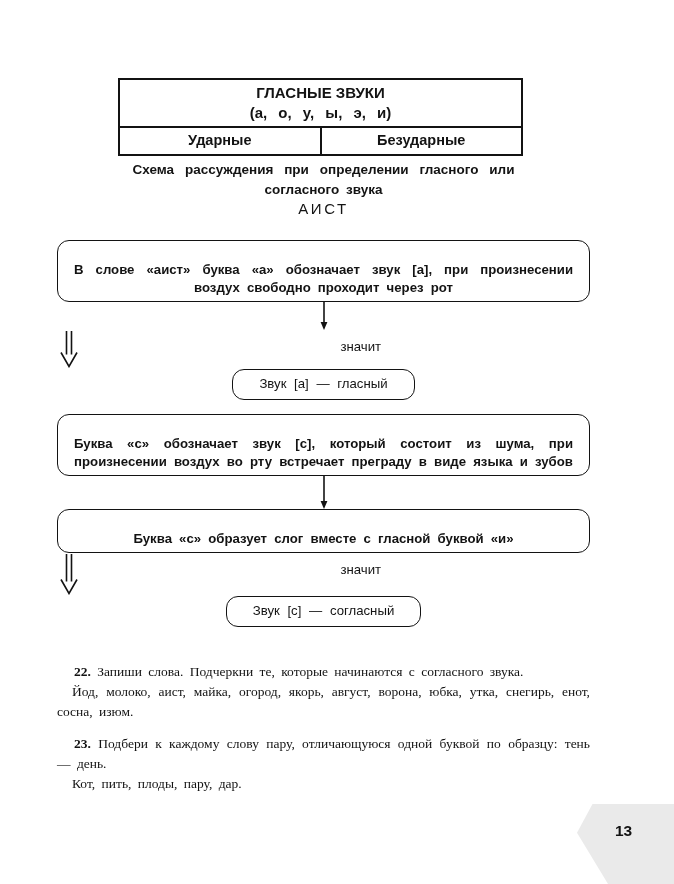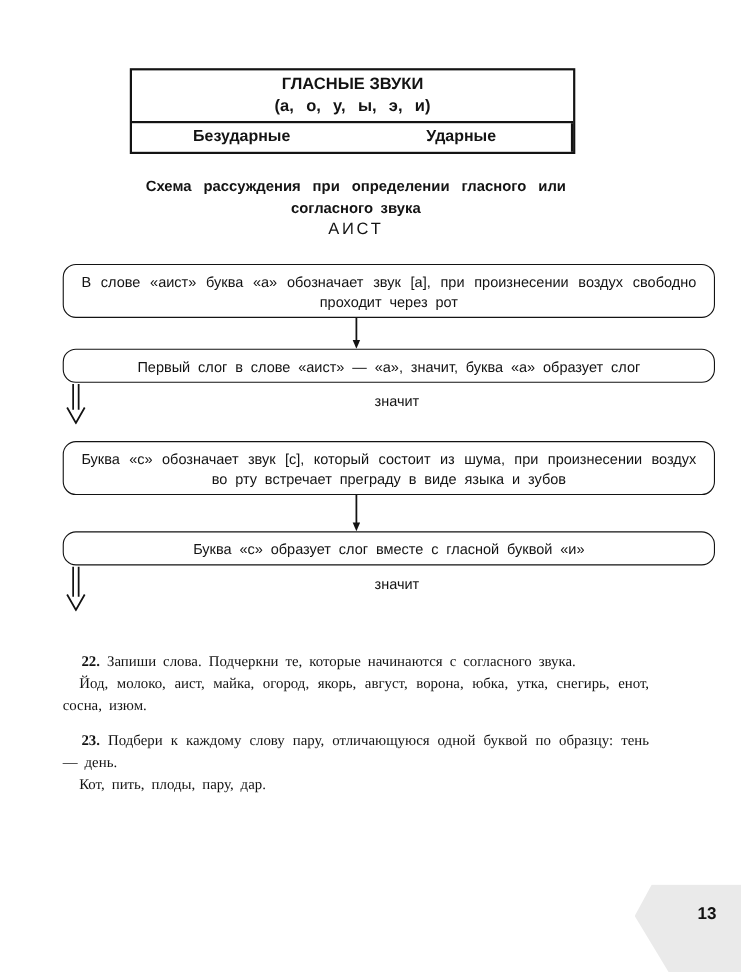--- a/index.html
+++ b/index.html
@@ -8,21 +8,21 @@
     width:674px; height:884px;
     background:#ffffff;
     color:#131313;
     font-family:"Liberation Sans", sans-serif;
     overflow:hidden;
     margin:0 auto;
   }
 
   
   .vtable {
-    position:absolute; left:118px; top:62px;
+    position:absolute; left:118px; top:78px;
     width:405px;
     border:2px solid #131313;
     box-sizing:border-box;
   }
   .vtable-header {
     text-align:center;
     font-weight:bold;
     font-size:15px;
     line-height:20px;
     padding:3px 0 3px;
@@ -63,24 +63,25 @@
   .flow { margin-top:23px; }
   .fbox {
     border:1.8px solid #131313;
     border-radius:12px;
     box-sizing:border-box;
     font-size:13.2px;
     line-height:18px;
     word-spacing:3.5px;
   }
   .fbox.wide {
-    width:593px;
-    padding:7px 16px 4px;
+    width:533px;
+    padding:20px 16px 4px;
     text-align:justify;
     text-align-last:center;
+    font-weight:bold;
   }
   .fbox.small {
     width:fit-content;
     margin:0 auto;
     padding:5px 26px 6px;
     text-align:center;
     word-spacing:4px;
   }
   .arrow-wrap { display:flex; justify-content:center; }
   .arrow-wrap svg { display:block; }
@@ -112,65 +113,64 @@
     width:97px; height:80px;
     background:#eaeaea;
     clip-path:polygon(16% 0, 100% 0, 100% 100%, 32% 100%, 0 36%);
   }
   .page-num {
     position:absolute;
     left:38px; top:18px;
     font-weight:bold;
     font-size:15.5px;
     color:#131313;
-    margin-left:19px;
   }
 </style>
 </head>
 <body>
 
 <div class="page">
 
   <div class="vtable">
     <div class="vtable-header">
       <div>ГЛАСНЫЕ  ЗВУКИ</div>
       <div class="vtable-subtitle">(а,  о,  у,  ы,  э,  и)</div>
     </div>
     <div class="vtable-cols">
+      <div class="vtable-cell first">Ударные</div>
       <div class="vtable-cell">Безударные</div>
-      <div class="vtable-cell first">Ударные</div>
     </div>
   </div>
 
   <div class="content">
 
     <div class="heading">Схема рассуждения при определении гласного или согласного звука</div>
 
     <div class="example-word">АИСТ</div>
 
     <div class="flow">
 
       <div class="fbox wide">В слове «аист» буква «а» обозначает звук [а], при произнесении воздух свободно проходит через рот</div>
 
       <div class="arrow-wrap">
         <svg width="12" height="28" viewBox="0 0 12 28">
           <path d="M6 0 L6 21" stroke="#131313" stroke-width="1.6" fill="none"></path>
           <path d="M6 28 L2.6 20 L9.4 20 Z" fill="#131313"></path>
         </svg>
       </div>
 
-      <div class="fbox wide">Первый слог в слове «аист» — «а», значит, буква «а» образует слог</div>
 
       <div class="imply">
         <svg width="24" height="37" viewBox="0 0 24 37">
           <path d="M9.5 0 V23.5 M14.5 0 V23.5 M4 21.5 L12 35.5 L20 21.5" fill="none" stroke="#131313" stroke-width="1.6"></path>
         </svg>
         <span class="imply-label">значит</span>
       </div>
 
+      <div class="fbox small">Звук  [а]  —  гласный</div>
 
       <div class="gap14"></div>
 
       <div class="fbox wide">Буква «с» обозначает звук [с], который состоит из шума, при произнесении воздух во рту встречает преграду в виде языка и зубов</div>
 
       <div class="arrow-wrap">
         <svg width="12" height="33" viewBox="0 0 12 33">
           <path d="M6 0 L6 26" stroke="#131313" stroke-width="1.6" fill="none"></path>
           <path d="M6 33 L2.6 25 L9.4 25 Z" fill="#131313"></path>
         </svg>
@@ -178,20 +178,21 @@
 
       <div class="fbox wide">Буква «с» образует слог вместе с гласной буквой «и»</div>
 
       <div class="imply">
         <svg width="24" height="41" viewBox="0 0 24 41">
           <path d="M9.5 0 V27.5 M14.5 0 V27.5 M4 25.5 L12 39.5 L20 25.5" fill="none" stroke="#131313" stroke-width="1.6"></path>
         </svg>
         <span class="imply-label">значит</span>
       </div>
 
+      <div class="fbox small">Звук  [с]  —  согласный</div>
 
     </div>
 
     <div class="exercises">
 
       <div class="ex-block">
         <p class="ex-head"><b class="ex-num">22.</b> <span>Запиши слова. Подчеркни те, которые начинаются с согласного звука.</span></p>
         <p class="ex-words">Йод, молоко, аист, майка, огород, якорь, август, ворона, юбка, утка, снегирь, енот, сосна, изюм.</p>
       </div>
 

